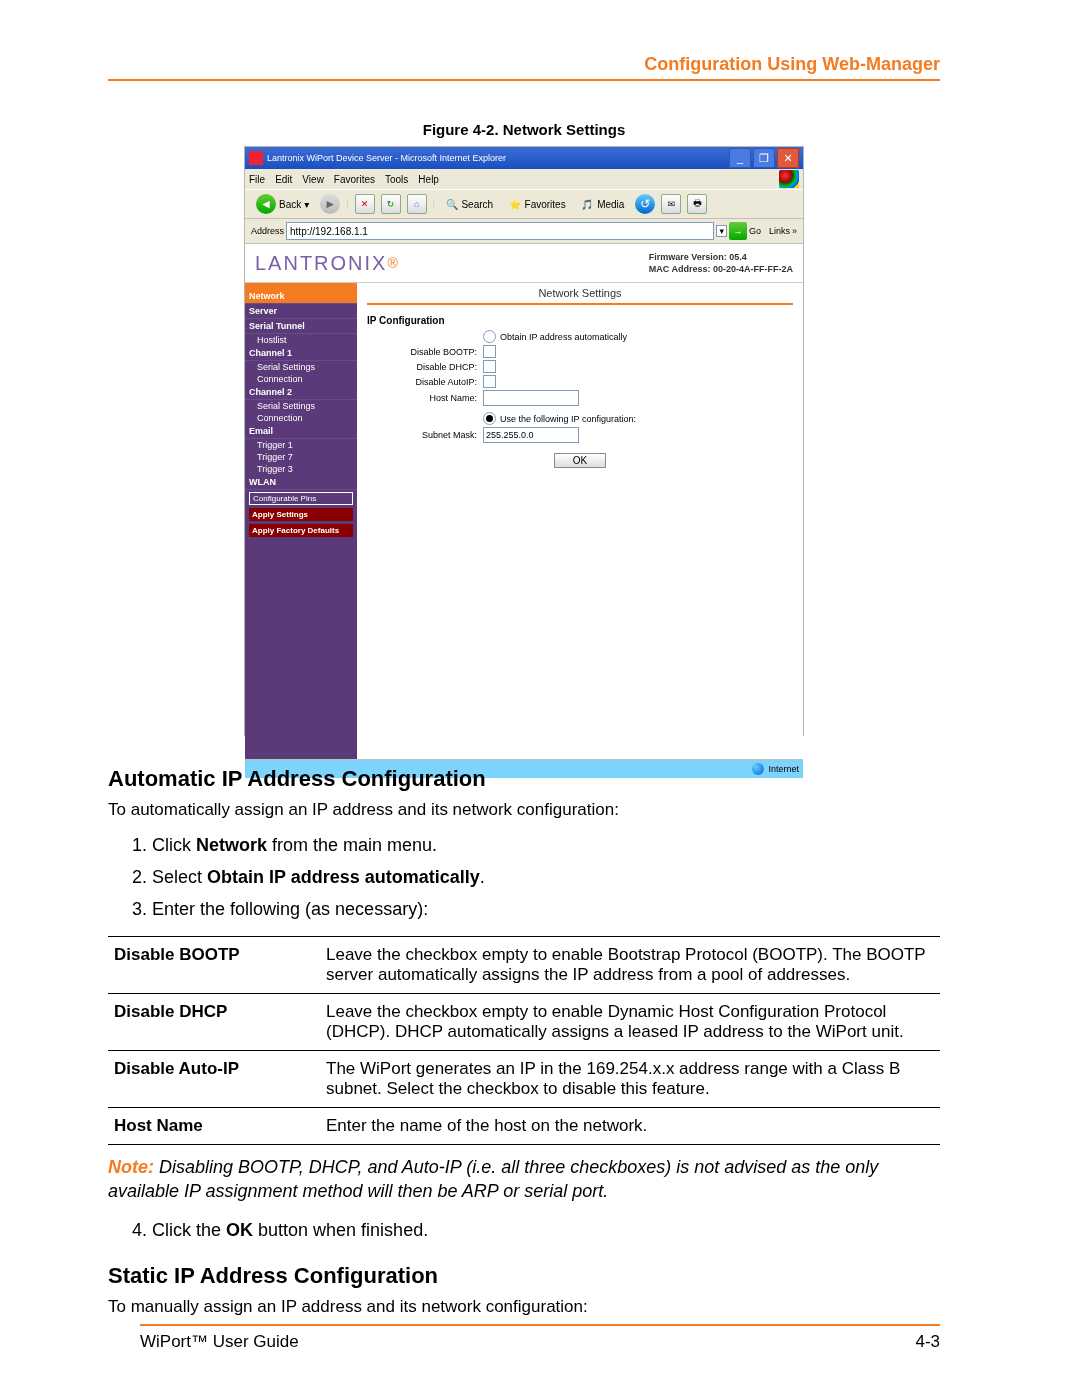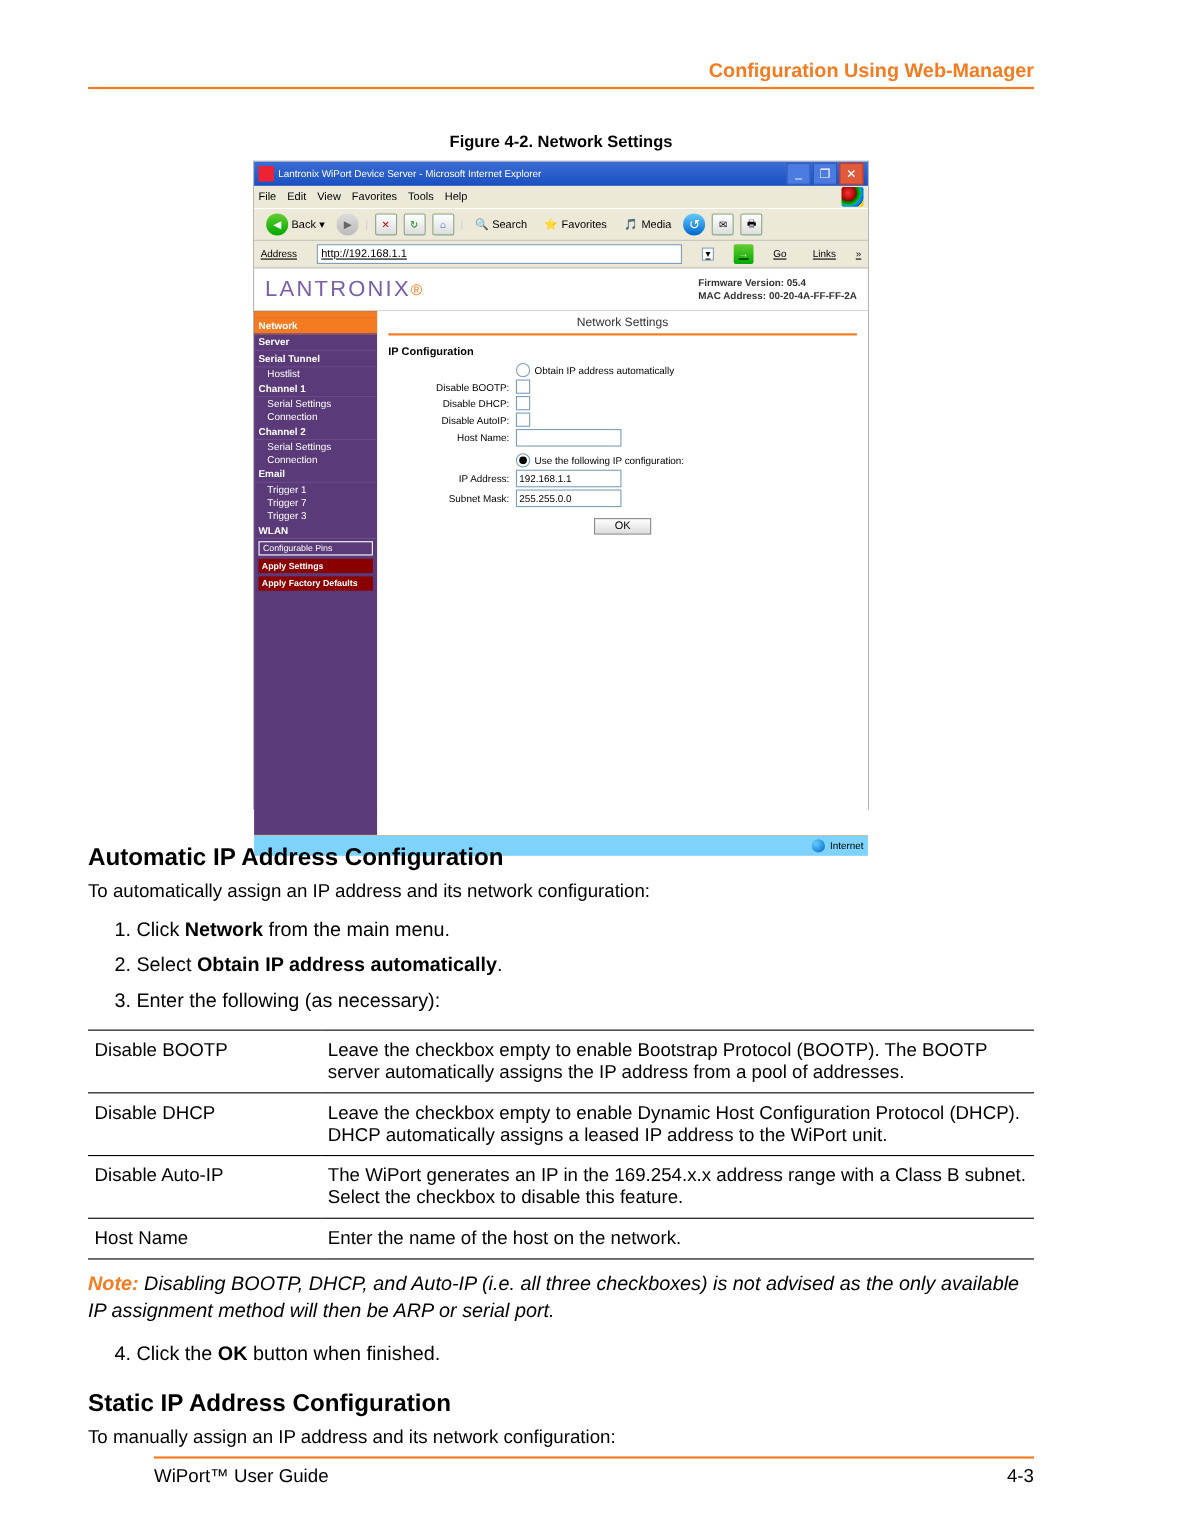--- a/index.html
+++ b/index.html
@@ -1,34 +1,34 @@
 <!DOCTYPE html>
 <html><head>
 <meta charset="utf-8">
 <style>
   body { margin:0; background:#fff; font-family: Arial, Helvetica, sans-serif; color:#000; }
-  .page { width:1080px; height:1397px; margin:0 auto; position:relative; padding:55px 140px 0 80px; box-sizing:border-box; }
+  .page { width:1080px; height:1397px; margin:0 auto; position:relative; padding:55px 140px 0 108px; box-sizing:border-box; }
   .header-title { color:#f47b20; font-weight:bold; font-size:18px; text-align:right; margin:-1px 0 0 0; padding-bottom:4px; border-bottom:0; }
   .header-line { border:none; border-top:2px solid #f47b20; margin:0 0 40px 0; }
   .figcap { text-align:center; font-weight:bold; font-size:15px; color:#000; margin-bottom:8px; }
   
   .shot { width:560px; height:590px; margin:0 auto 30px auto; border:1px solid #b5b5b5; box-sizing:border-box; font-size:9px; background:#fff; }
   .titlebar { height:22px; background:linear-gradient(#3b6dd4,#1a4fc0); color:#fff; display:flex; align-items:center; padding:0 4px; }
   .titlebar .ticon { width:14px; height:14px; background:#e23; margin-right:4px; }
   .titlebar .tspacer { flex:1; }
   .winbtn { width:20px; height:18px; background:#4b7be0; border:1px solid #2a59b5; margin-left:2px; display:flex; align-items:center; justify-content:center; color:#fff; font-size:11px; }
   .winbtn.close { background:#e05a3b; border-color:#b33; }
   .menubar { height:20px; background:#ece9d8; display:flex; align-items:center; padding:0 4px; gap:10px; font-size:10px; color:#000; }
   .menubar .logo { margin-left:auto; width:20px; height:18px; background:radial-gradient(circle at 30% 30%, #f33, #900 40%, #060 41%, #0c0 60%, #09f 61%, #06c 80%, #fc0 81%); border-radius:2px;}
   .toolbar { height:28px; background:#ece9d8; border-top:1px solid #fff; border-bottom:1px solid #c0c0b8; display:flex; align-items:center; padding:0 6px; gap:6px; }
   .tb-btn { display:flex; align-items:center; gap:3px; padding:1px 4px; border:1px solid transparent; border-radius:3px; font-size:10px;}
   .circ { width:20px; height:20px; border-radius:50%; display:flex; align-items:center; justify-content:center; font-size:12px; color:#fff;}
   .green{background:linear-gradient(#6c3,#0a0);} .grey{background:linear-gradient(#ddd,#bbb); color:#666;}
   .sq { width:18px; height:18px; border:1px solid #8a8; display:flex; align-items:center; justify-content:center; border-radius:2px; background:linear-gradient(#fff,#ddd);}
-  .addr { height:24px; background:#ece9d8; display:flex; align-items:center; padding:0 6px; gap:18px; border-bottom:1px solid #c0c0b8;text-decoration:underline;}
+  .addr { height:24px; background:#ece9d8; display:flex; align-items:center; padding:0 6px; gap:2px; border-bottom:1px solid #c0c0b8;}
   .addr input { flex:1; height:16px; font-size:10px; padding:0 3px; border:1px solid #7e9db9;}
   .gobtn { width:18px; height:18px; background:linear-gradient(#6c3,#0a0); color:#fff; display:flex; align-items:center; justify-content:center; border-radius:2px;}
   .content { display:flex; height:calc(100% - 22px - 20px - 28px - 24px - 18px); }
   .brandbar { height:38px; border-bottom:1px solid #ccc; display:flex; align-items:center; padding:0 10px; font-size:10px;}
   .brand { font-family: Arial; font-size:20px; letter-spacing:2px; color:#7a5ea8; font-weight:300;}
   .brandinfo { margin-left:auto; font-size:9px; color:#333; line-height:12px;font-weight:bold;}
   .sidebar { width:112px; background:#5a3a78; color:#fff; font-size:9px; }
   .sb-item { padding:2px 4px; border-bottom:1px solid #6b4a8a; }
   .sb-sub { padding:1px 4px 1px 12px; }
   .sb-hl { background:#f47b20; color:#fff; font-weight:bold;}
@@ -48,21 +48,21 @@
   .status { height:18px; background:#7dd3fc; border-top:1px solid #c0c0b8; display:flex; align-items:center; font-size:9px; padding:0 4px;}
   .status .globe{width:12px;height:12px;border-radius:50%;background:radial-gradient(circle at 30% 30%,#6cf,#06c);margin-right:4px;}
   
   h2 { font-size:22px; font-weight:bold; margin:20px 0 8px 0; }
   .para { font-size:17px; margin:6px 0 12px 0; }
   ol.steps { font-size:18px; margin:0 0 14px 0; padding-left:44px;}
   ol.steps li { margin:6px 0; line-height:26px;}
   table.opts { width:100%; border-collapse:collapse; font-size:17px; margin:0 0 10px 0;}
   table.opts td { border-top:1px solid #000; padding:8px 6px; vertical-align:top;}
   table.opts tr:last-child td { border-bottom:1px solid #000; }
-  table.opts td:first-child { width:200px; font-weight:normal;}
+  table.opts td:first-child { width:200px; font-weight:bold;}
   .note { font-style:italic; font-size:18px; margin:8px 0 14px 0; line-height:24px;}
   .note b { font-style:italic; color:#f47b20; font-weight:bold;}
   .footer { position:absolute; bottom:45px; left:140px; right:140px; border-top:2px solid #f47b20; padding-top:6px; display:flex; font-size:17px;}
   .footer .r { margin-left:auto;}
 </style>
 </head>
 <body>
 
 <div class="page">
   <div class="header-title"><span>Configuration Using Web-Manager</span></div>
@@ -166,24 +166,20 @@
           <div class="frow">
               <span class="flabel">Host Name:</span>
               <input class="finput" style="">
             </div>
           <div class="frow" style="margin-top:6px;">
               <span class="flabel"></span>
               <span class="radio checked"></span>
               <span>Use the following IP configuration:</span>
             </div>
           <div class="frow">
-              <span class="flabel">IP Address:</span>
-              <input class="finput" value="192.168.1.1" style="">
-            </div>
-          <div class="frow">
               <span class="flabel">Subnet Mask:</span>
               <input class="finput" value="255.255.0.0" style="">
             </div>
           <button class="okbtn">OK</button>
         </div>
       </div>
     </div>
     <div class="status">
       <span style="flex:1;"></span>
       <span class="globe"></span>

